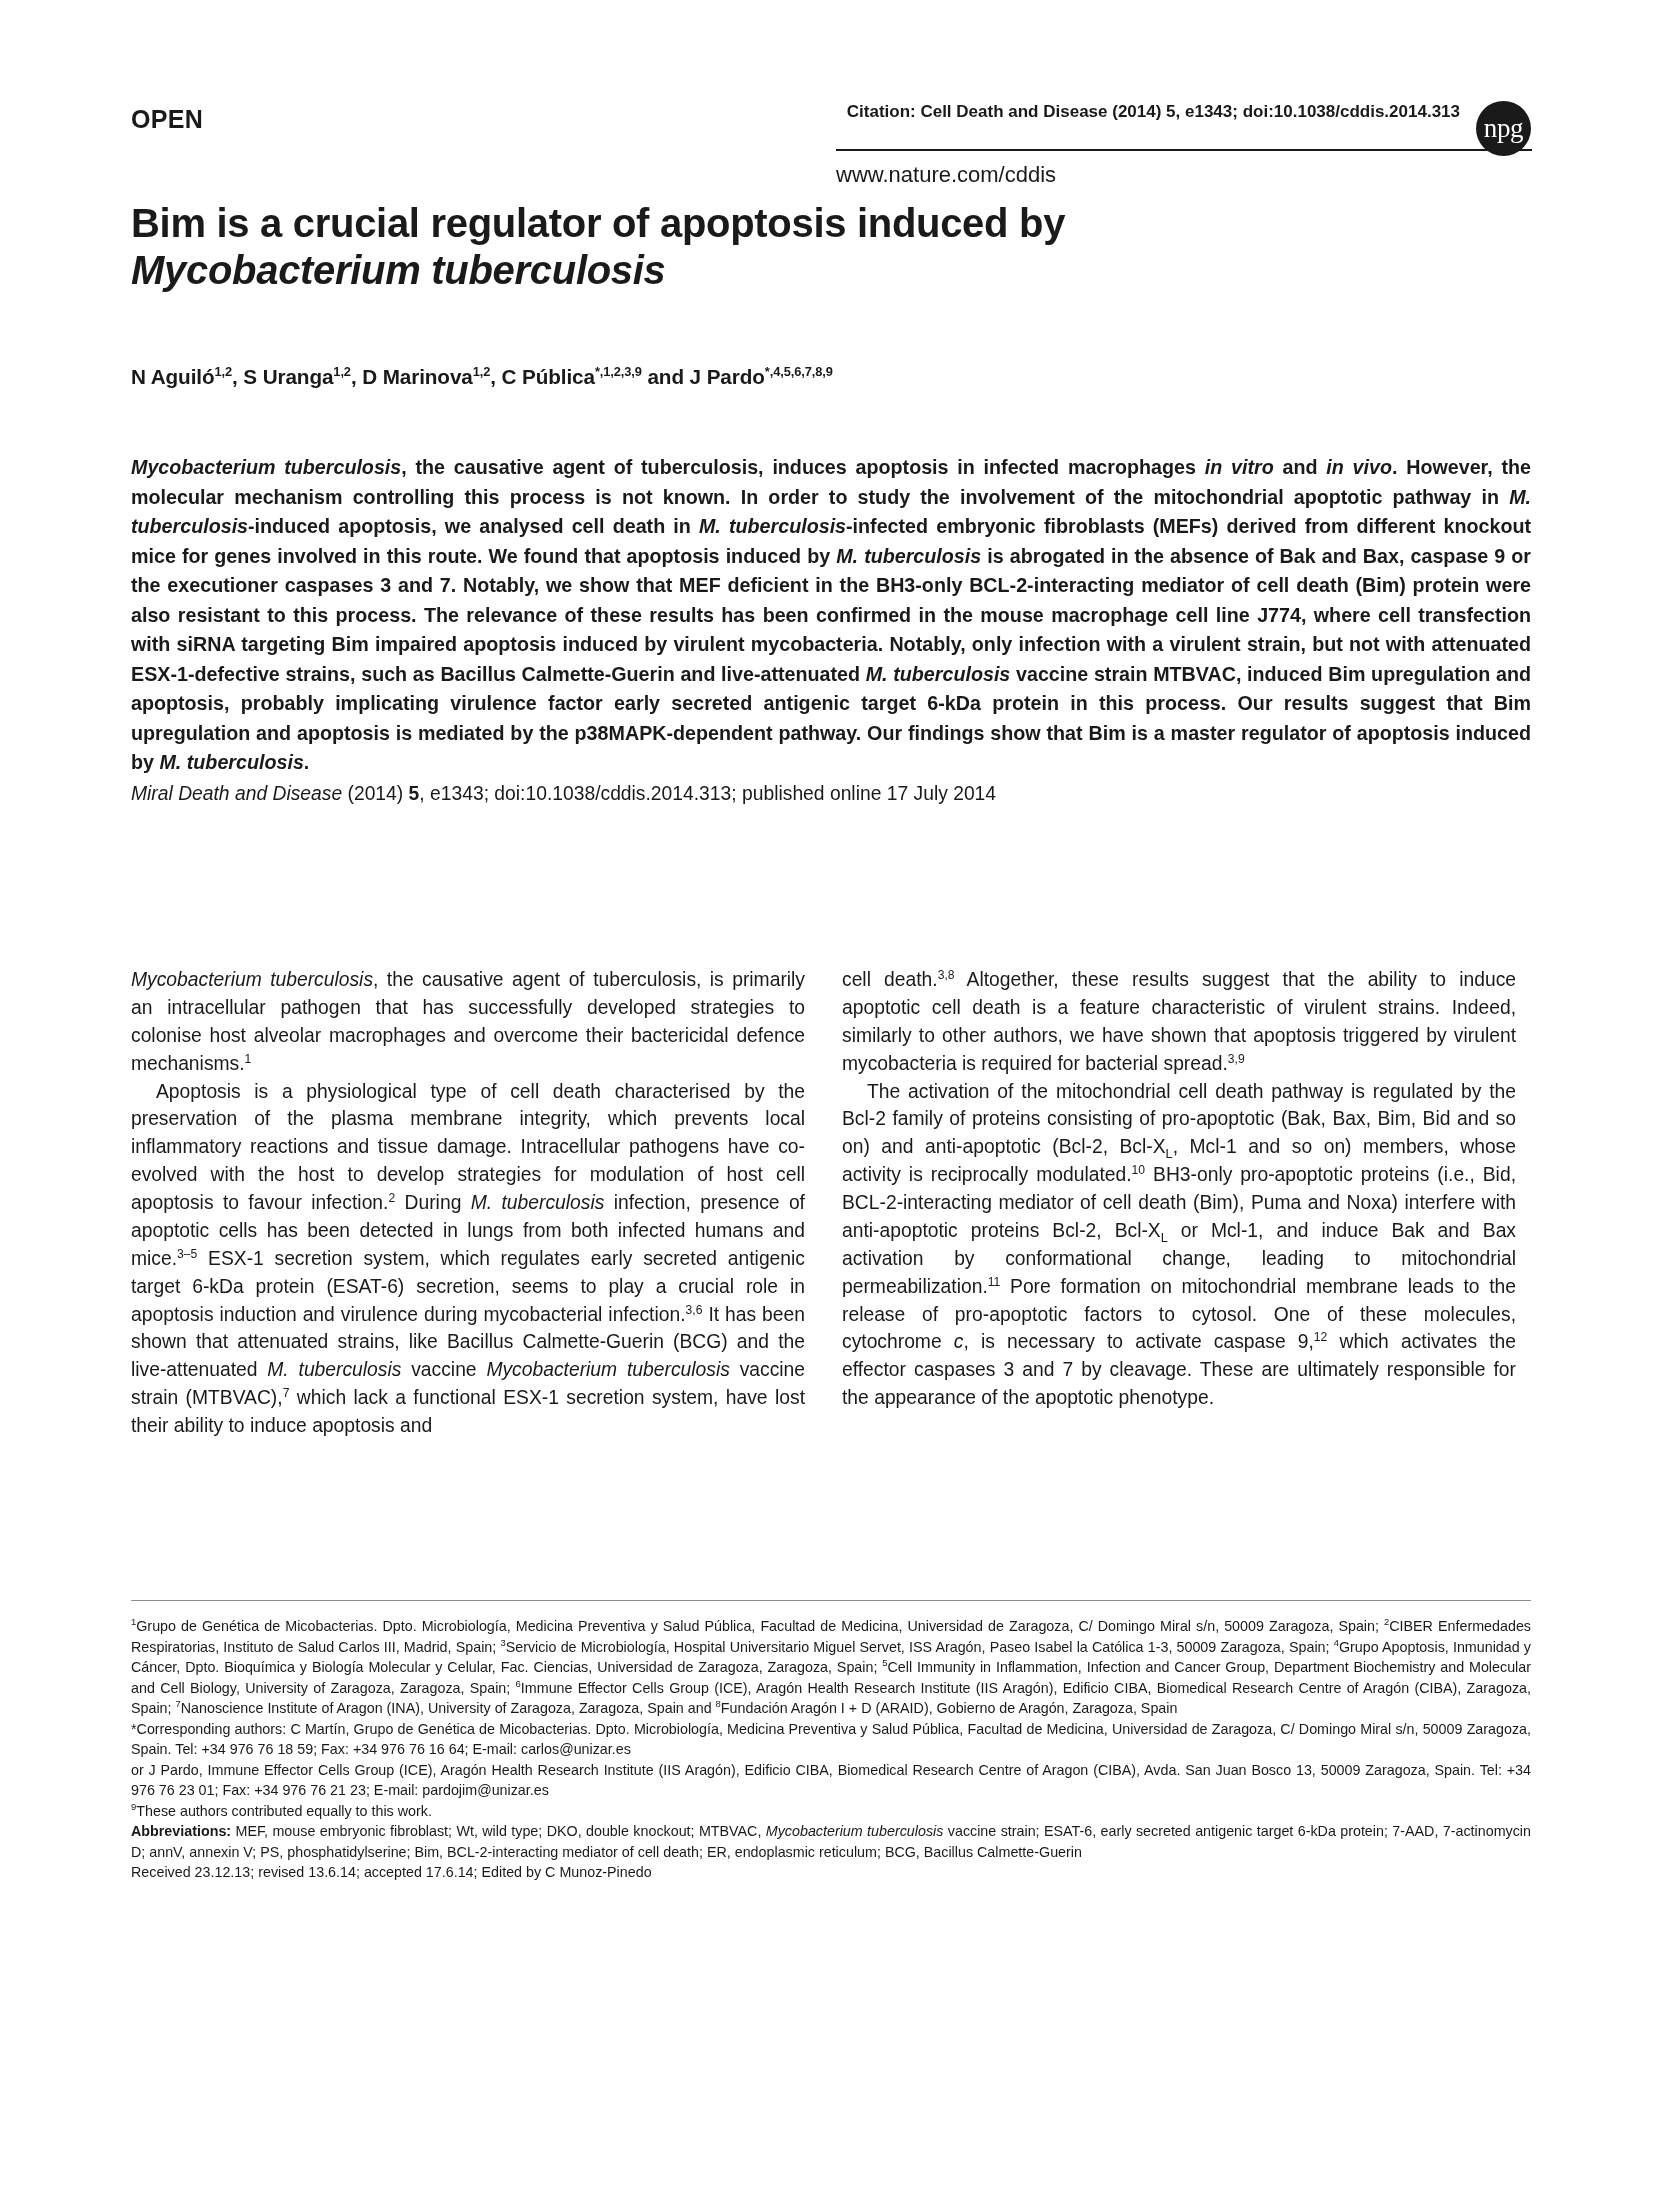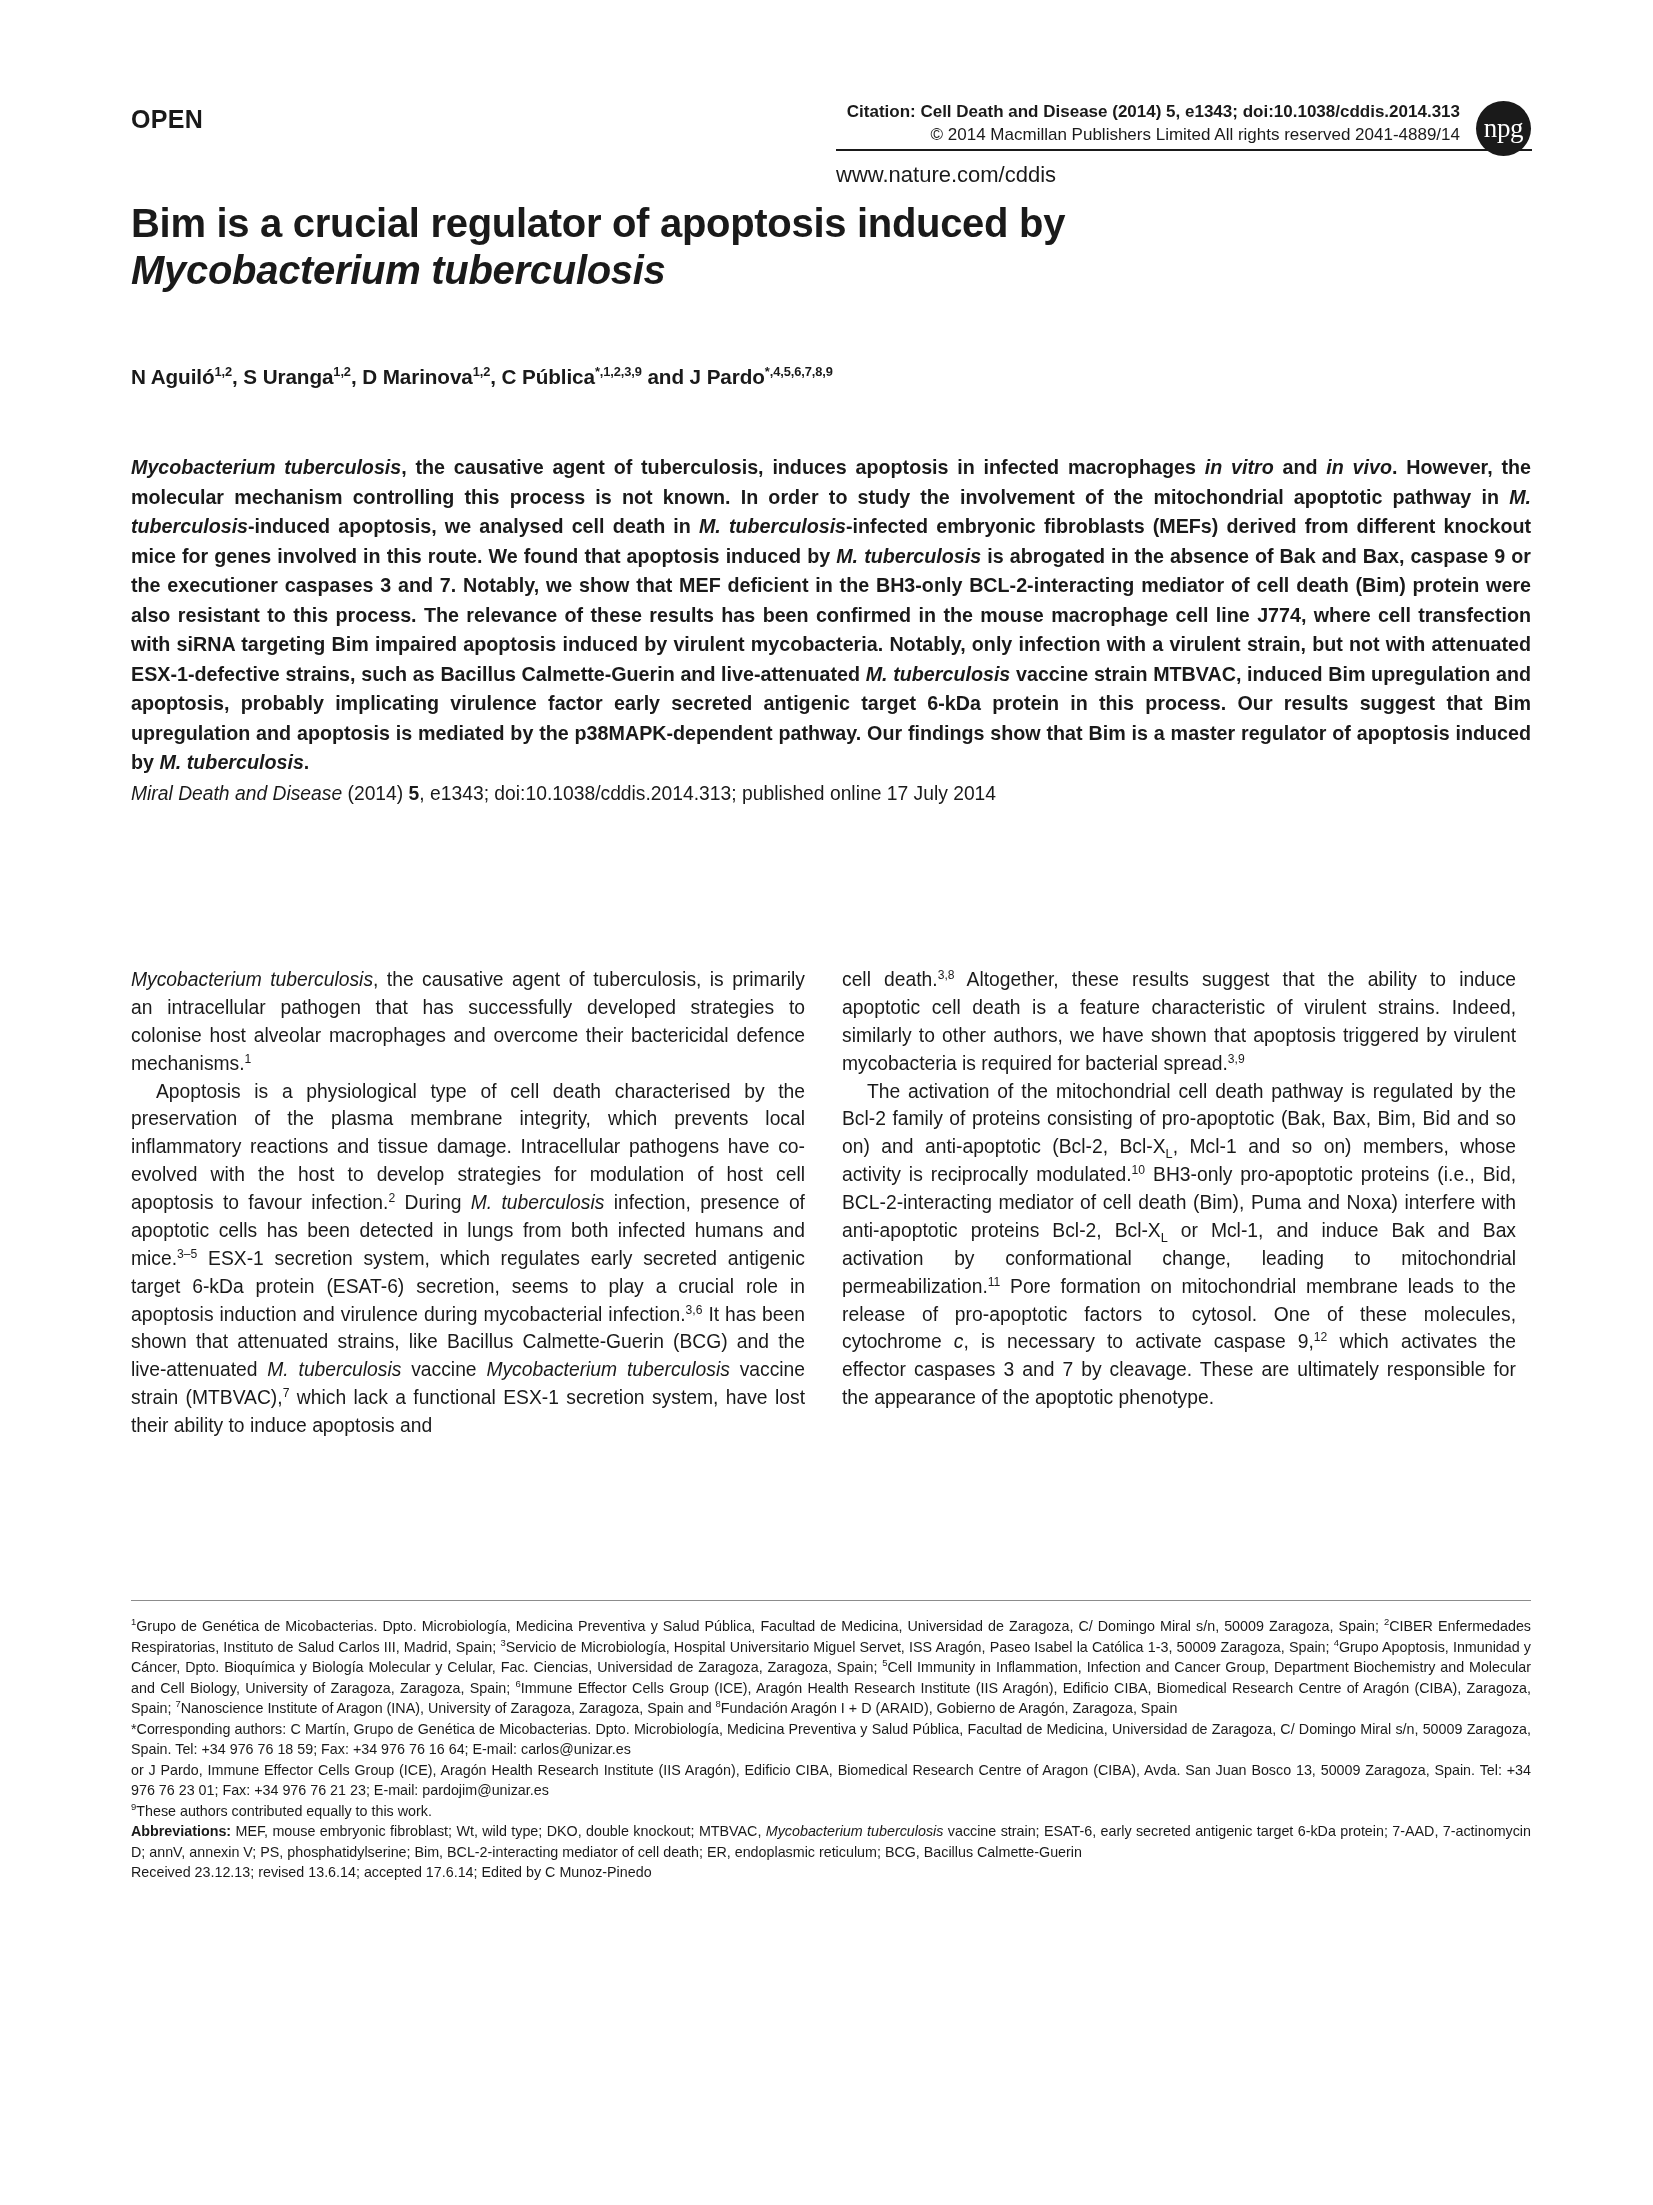--- a/index.html
+++ b/index.html
@@ -211,21 +211,20 @@
 </style>
 </head>
 <body>
 
 <div class="page">
 
   <div class="masthead">
     <div class="open-badge">OPEN</div>
     <div class="citation-block">
       <div class="citation-line">Citation: Cell Death and Disease (2014) 5, e1343; doi:10.1038/cddis.2014.313</div>
-      <div class="copyright-line">© 2014 Macmillan Publishers Limited   All rights reserved  2041-4889/14</div>
     </div>
     <div class="npg-logo">npg</div>
   </div>
   <div class="masthead-rule"></div>
   <div class="journal-url">www.nature.com/cddis</div>
 
   <div class="title-block">
     <h1 class="article-title">
       <span>Bim is a crucial regulator of apoptosis induced by</span><br>
       <span class="sp-italic">Mycobacterium tuberculosis</span>

